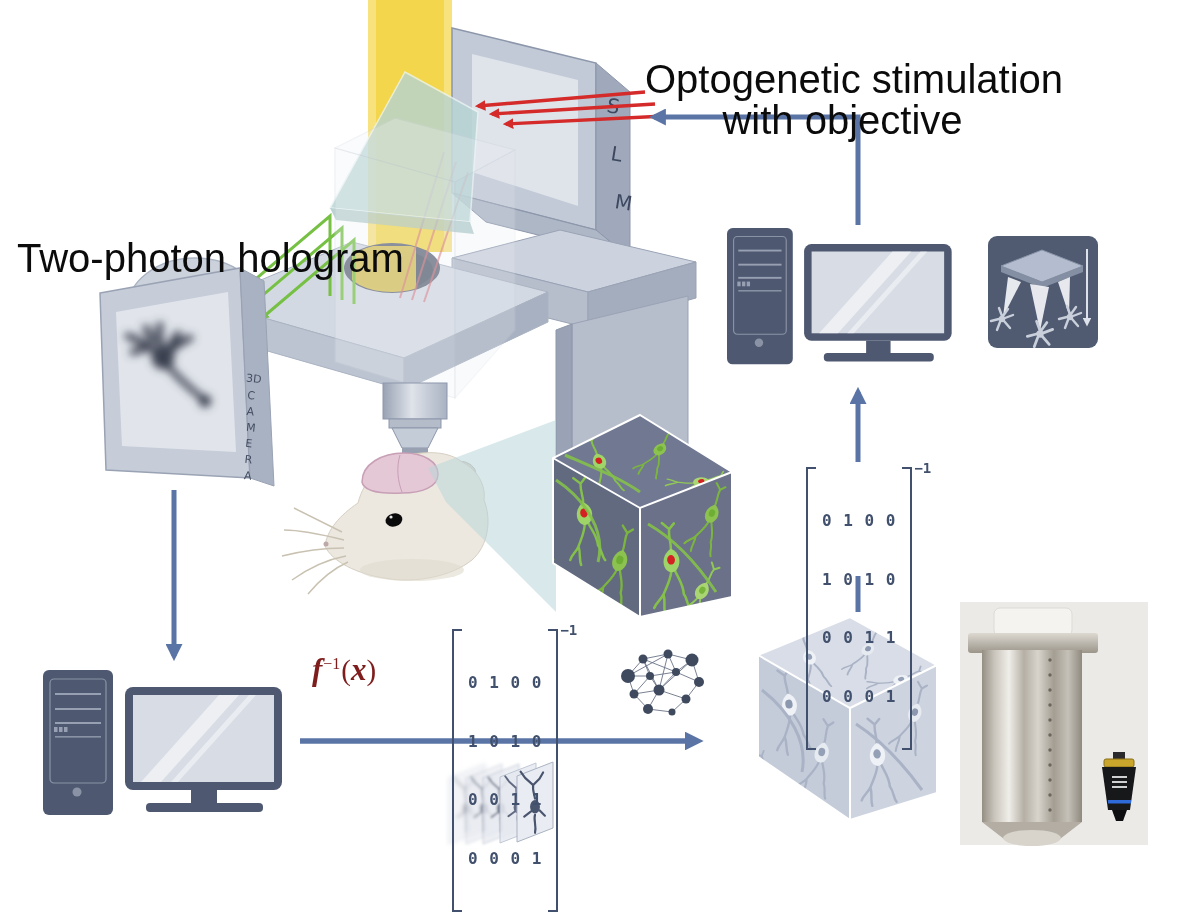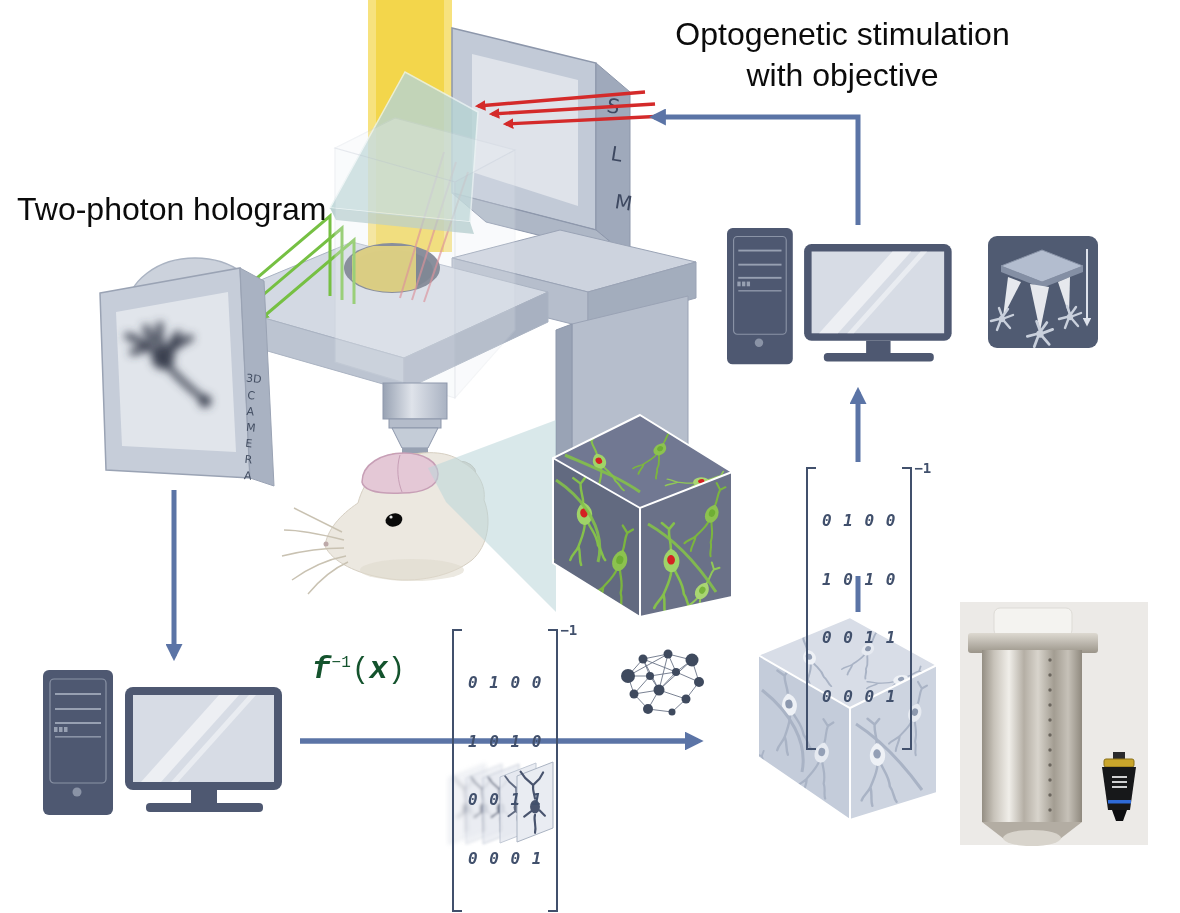--- a/index.html
+++ b/index.html
@@ -1,32 +1,32 @@
 <!DOCTYPE html>
 <html><head>
 <meta charset="utf-8">
 <style>
   html,body{margin:0;padding:0;background:#fff;}
   #stage{position:relative;width:1180px;height:913px;background:#fff;overflow:hidden;
          font-family:"Liberation Sans",sans-serif;}
   #scene{position:absolute;left:0;top:0;}
-  .lbl{position:absolute;color:#0b0b0b;font-size:32px;white-space:nowrap;
-       font-family:"Liberation Sans",sans-serif;}
+  .lbl{position:absolute;color:#0b0b0b;font-size:40px;white-space:nowrap;
+       font-family:"Liberation Sans",sans-serif;margin-top:45px;}
   .lbl.center{text-align:center;}
   
   .matrix{position:absolute;display:flex;align-items:stretch;color:#41506c;
           font-family:"DejaVu Sans Mono",monospace;font-size:16px;line-height:19.5px;
           font-weight:bold;}
   .mx-b{width:8px;border:2.5px solid #41506c;}
   .mx-b.l{border-right:none;margin-right:5px;}
   .mx-b.r{border-left:none;margin-left:5px;}
-  .mx-rows{padding:5px 1px;white-space:pre;letter-spacing:1px;font-style:italic;}
+  .mx-rows{padding:5px 1px;white-space:pre;letter-spacing:1px;}
   .mx-exp{font-size:14px;transform:translateY(-8px);margin-left:2px;font-weight:bold;}
   
-  .formula{position:absolute;color:#14532d;font-family:Liberation Mono, monospace;font-size:31px;}
+  .formula{position:absolute;color:#7f1d1d;font-family:Liberation Serif, serif;font-size:31px;}
   .formula .fv{font-style:italic;font-weight:bold;}
   .formula sup{font-size:16px;vertical-align:super;margin:0 1px 0 1px;}
   .formula .pr{font-size:29px;}
 </style>
 </head>
 <body>
 
 <div id="stage">
 
 <svg id="scene" width="1180" height="913" viewBox="0 0 1180 913">

